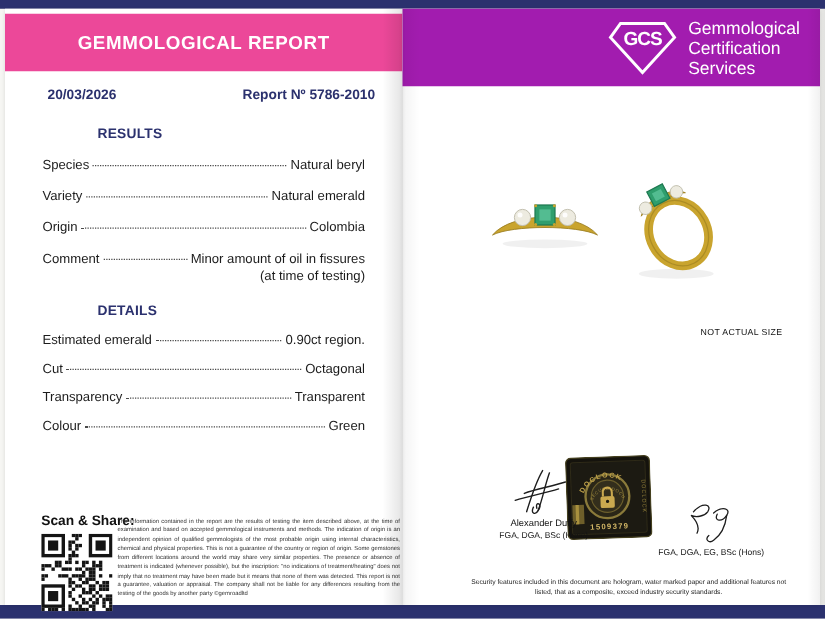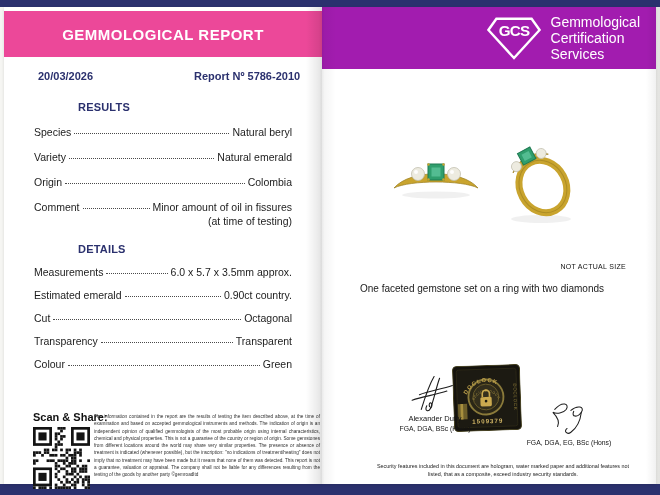--- a/index.html
+++ b/index.html
@@ -98,28 +98,23 @@
           <span class="label">Comment</span>
           <span class="dots"></span>
           <span class="value">Minor amount of oil in fissures</span>
         </div>
         <div class="row2">(at time of testing)</div>
       </div>
 
     <div class="sec-h details">DETAILS</div>
     <div class="details-rows">
         <div class="row">
-          <span class="label">Measurements</span>
-          <span class="dots"></span>
-          <span class="value">6.0 x 5.7 x 3.5mm approx.</span>
-        </div>
-        <div class="row">
           <span class="label">Estimated emerald</span>
           <span class="dots"></span>
-          <span class="value">0.90ct country.</span>
+          <span class="value">0.90ct region.</span>
         </div>
         <div class="row">
           <span class="label">Cut</span>
           <span class="dots"></span>
           <span class="value">Octagonal</span>
         </div>
         <div class="row">
           <span class="label">Transparency</span>
           <span class="dots"></span>
           <span class="value">Transparent</span>
@@ -322,21 +317,20 @@
         <path d="M28,26 C36,16 60,16 68,26 C60,22 36,22 28,26 Z" fill="#c9a42e" stroke="#9a7d1e" stroke-width="0.6"></path>
         <circle cx="34" cy="22" r="5" fill="#edebe0" stroke="#c2bfae" stroke-width="0.7"></circle>
         <circle cx="62" cy="22" r="5" fill="#edebe0" stroke="#c2bfae" stroke-width="0.7"></circle>
         <rect x="41" y="11" width="14" height="13" fill="#2f9e6d" stroke="#1f7a52" stroke-width="1"></rect>
         <rect x="44" y="14" width="8" height="7" fill="#5cc39a" opacity="0.8"></rect>
       </g>
     </svg>
   </div>
 
   <div class="size-note">NOT ACTUAL SIZE</div>
-  <div class="caption">One faceted gemstone set on a ring with two diamonds</div>
 
   <div class="hologram">
     <svg viewBox="0 0 66 64" width="68" height="66">
       <rect x="0.5" y="0.5" width="65" height="63" rx="4" fill="#15130d" stroke="#45401f" stroke-width="1"></rect>
       <rect x="4" y="4" width="58" height="56" rx="2" fill="#1c1a12" stroke="#2e2a18" stroke-width="0.8"></rect>
       <rect x="4.5" y="37" width="9" height="15" fill="#6e5f2a"></rect>
       <rect x="7" y="37" width="2.5" height="15" fill="#a8903e"></rect>
       <circle cx="32" cy="31" r="17" fill="#2a2617" stroke="#8a7a3a" stroke-width="1.8"></circle>
       <circle cx="32" cy="31" r="12.5" fill="#332e1c" stroke="#6b5e2c" stroke-width="0.9"></circle>
       <path id="arcTop" d="M12,32 A21,21 0 0 1 52,30" fill="none"></path>

